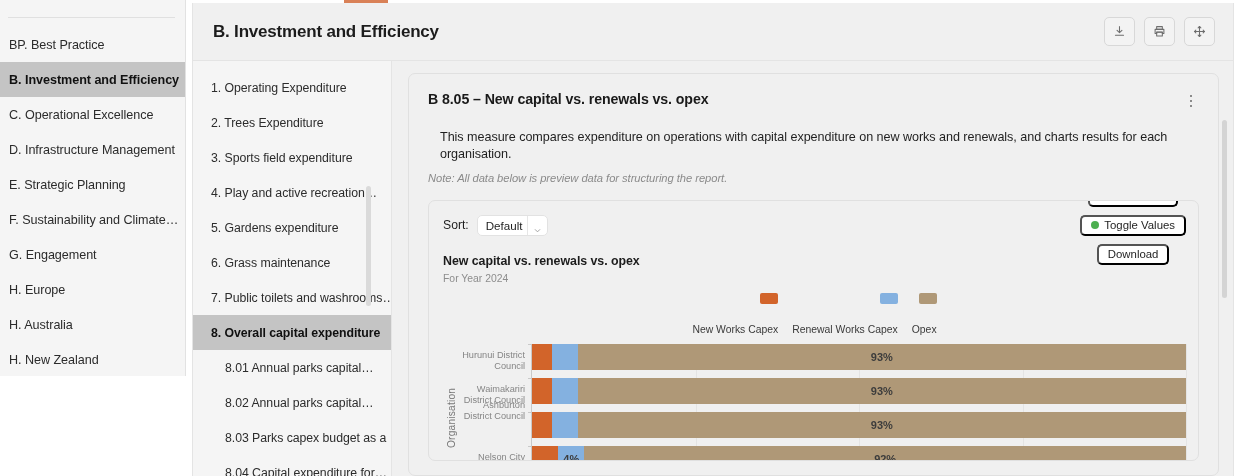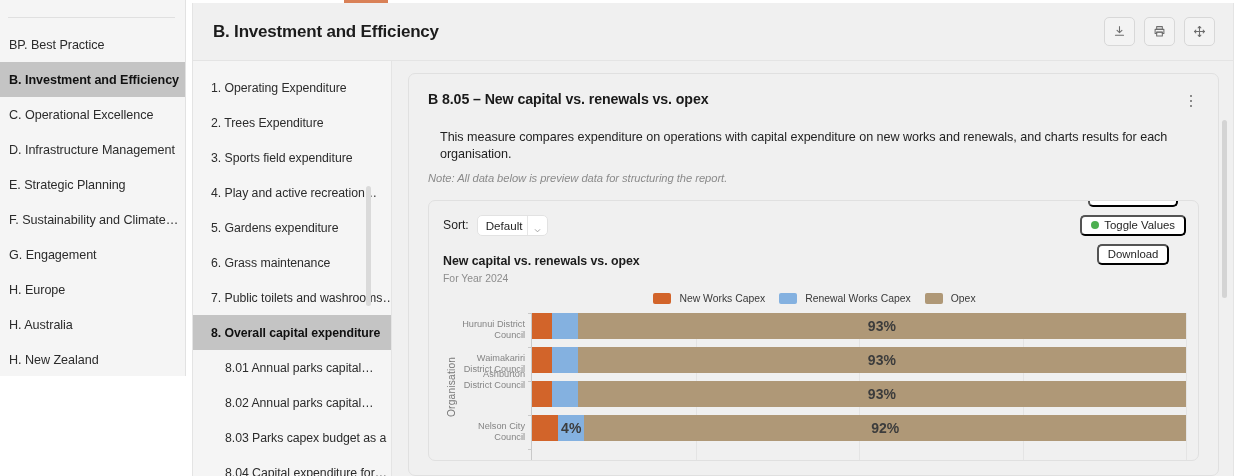--- a/index.html
+++ b/index.html
@@ -211,21 +211,21 @@
 
   
   .chart-head { margin-top: 16px; }
   .chart-title { font-size: 12.4px; font-weight: 700; color: #1c1c1c; letter-spacing:-0.05px; }
   .chart-sub { margin-top: 5px; font-size: 10.4px; color: #8d8d8d; }
 
   .legend {
     margin-top: 9px;
     display: flex; justify-content: center; align-items: center; gap: 14px;
   }
-  .legend-item { display: flex; align-items: flex-start; gap: 8px; }
+  .legend-item { display: flex; align-items: flex-end; gap: 20px; flex-direction: column; }
   .legend-swatch { width: 18px; height: 11px; border-radius: 2px; }
   .legend-text { font-size: 10.4px; color: #3a3a3a; white-space: nowrap; }
 
   .plot-wrap { margin-top: 9px; display: flex; position: relative; height: 160px; }
   .y-axis-title {
     writing-mode: vertical-rl; transform: rotate(180deg);
     font-size: 10.2px; color: #777; letter-spacing: 0.2px;
     width: 16px; display:flex; align-items:center; justify-content:center;
     padding-top: 12px;
   }
@@ -233,21 +233,21 @@
   .cat-label {
     position: absolute; right: 6px;
     font-size: 9.2px; color: #858585; text-align: right; line-height: 1.22;
     white-space: pre-line;
   }
   .plot-area { flex: 1 1 auto; position: relative; border-left: 1px solid #c9c9c9; }
   .gridline { position: absolute; top:0; bottom:0; width:1px; background:#e4e4e4; }
   .tick { position:absolute; left: -4px; width: 4px; height:1px; background:#c9c9c9; }
   .bar-row { position: absolute; left: 0; right: 0; display: flex; }
   .seg { height: 100%; display:flex; align-items:center; justify-content:center; }
-  .seg-label { font-size: 14px; font-weight: 700; color: #3c3c3c; }
+  .seg-label { font-size: 11px; font-weight: 700; color: #3c3c3c; }
 
   
   .scroll-track {
     position: absolute; top: 56px; right: 6px;
     width: 5px; height: 420px;
     background: transparent;
   }
   .scroll-thumb {
     position: absolute; top: 3px; left: 0;
     width: 5px; height: 178px;

